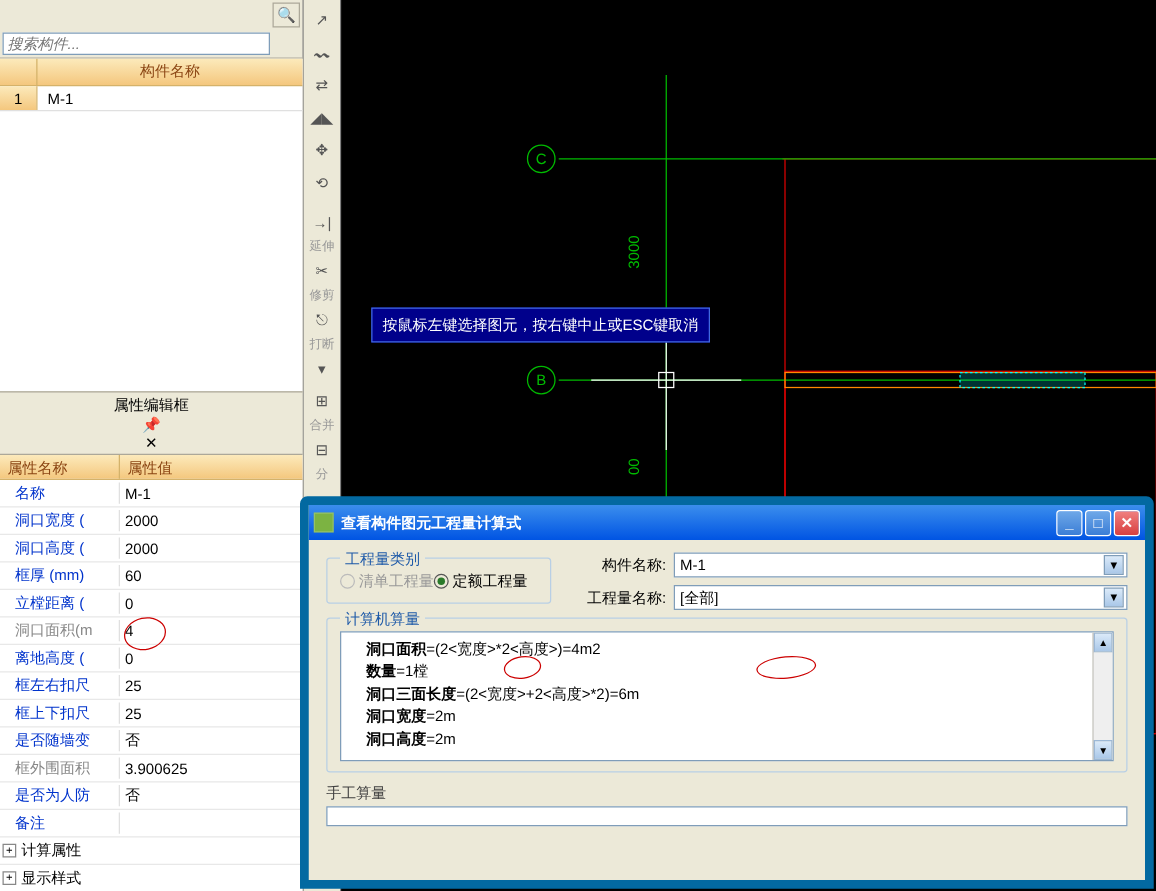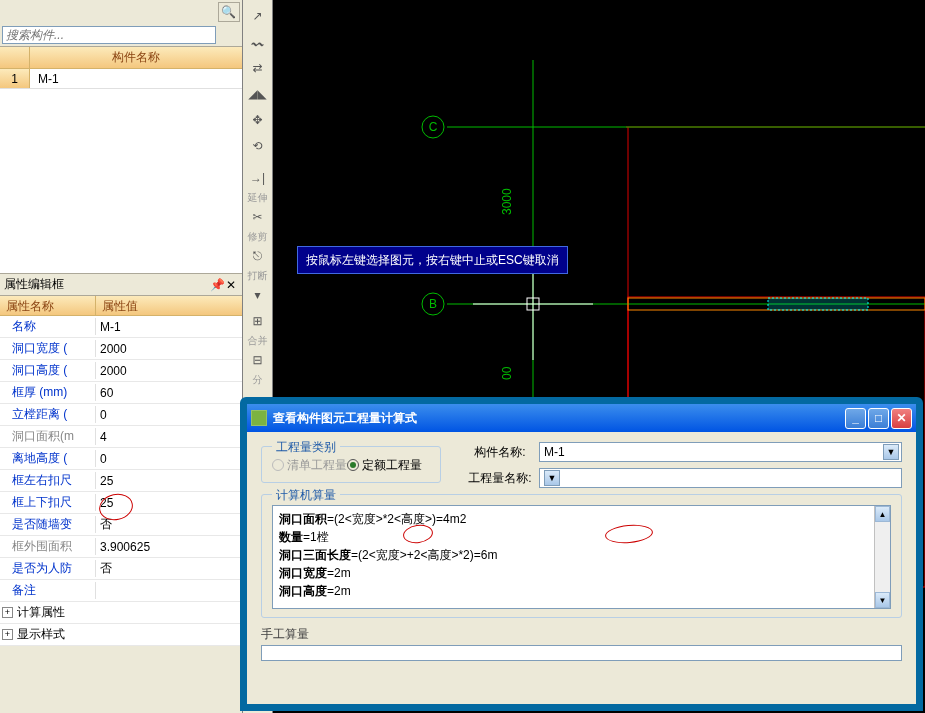--- a/index.html
+++ b/index.html
@@ -4,29 +4,29 @@
 <style>
 * { box-sizing: border-box; margin: 0; padding: 0; font-family: "Microsoft YaHei", SimSun, sans-serif; font-size: 12px; }
 body { width: 925px; height: 713px; overflow: hidden; background: #000; position: relative; }
 
 
 .left-panel { position: absolute; left: 0; top: 0; width: 243px; height: 713px; background: #ece9d8; border-right: 1px solid #808080; }
 .search-box { padding: 2px; border-bottom: 1px solid #aca899; display: flex; }
 .search-input { flex: 1; height: 18px; border: 1px solid #7f9db9; padding: 1px 3px; color: #999; font-style: italic; margin-top: 24px; }
 .search-btn { width: 22px; height: 20px; border: 1px solid #aca899; background: #ece9d8; margin-left: 2px; cursor: pointer; display:flex; align-items:center; justify-content:center; }
 
-.component-list { background: #fff; height: 226px; }
+.component-list { background: #fff; height: 266px; }
 .component-header { background: linear-gradient(#fceabb, #f4c77e); height: 22px; display: flex; align-items: center; border-bottom: 1px solid #d4b26a; }
 .component-header-num { width: 30px; border-right: 1px solid #d4b26a; height: 100%; }
 .component-header-name { flex: 1; text-align: center; color: #8b4513; font-weight: normal; }
 .component-row { display: flex; height: 20px; align-items: center; border-bottom: 1px solid #e0e0e0; }
 .component-row-num { width: 30px; text-align: center; background: linear-gradient(#fceabb, #f4c77e); border-right: 1px solid #d4b26a; height: 100%; line-height: 20px; }
 .component-row-name { padding-left: 8px; }
 
-.prop-panel-title { background: #ece9d8; padding: 2px 4px; border-top: 1px solid #aca899; border-bottom: 1px solid #aca899; display: flex; align-items: center; }
+.prop-panel-title { background: #ece9d8; padding: 2px 4px; border-top: 1px solid #aca899; border-bottom: 1px solid #aca899; display: flex; align-items: center; flex-direction: column; }
 .prop-panel-title span:first-child { flex: 1; }
 .pin-icon, .close-x { width: 14px; text-align: center; cursor: pointer; }
 
 .prop-table { background: #fff; }
 .prop-header { display: flex; background: linear-gradient(#fceabb, #f4c77e); height: 20px; border-bottom: 1px solid #d4b26a; }
 .prop-header-cell { padding: 2px 6px; color: #8b4513; }
 .prop-header-cell:first-child { width: 96px; border-right: 1px solid #d4b26a; }
 .prop-row { display: flex; height: 22px; align-items: center; border-bottom: 1px solid #e8e8e8; }
 .prop-name { width: 96px; padding-left: 12px; color: #0033cc; border-right: 1px solid #e0e0e0; }
 .prop-name.gray { color: #888; }
@@ -60,27 +60,27 @@
 .fieldset { border:1px solid #b8cfe5; border-radius:3px; padding:10px 10px 8px; margin-bottom:8px; position:relative; }
 .fieldset-legend { position:absolute; top:-8px; left:10px; background:#ece9d8; color:#1e5aa8; padding:0 4px; }
 .qty-row { display:flex; align-items:center; gap:14px; }
 .radio-group { display:flex; align-items:center; }
 .radio { display:flex; align-items:center; gap:3px; cursor:pointer; }
 .radio-dot { width:12px; height:12px; border:1px solid #555; border-radius:50%; display:inline-flex; align-items:center; justify-content:center; }
 .radio-dot.checked::after { content:""; width:6px; height:6px; background:#2a7a2a; border-radius:50%; }
 .radio.disabled { color:#999; }
 .radio.disabled .radio-dot { border-color:#bbb; }
 .combo-row { display:flex; align-items:center; gap:6px; margin-bottom:6px; }
-.combo-label { width:66px; text-align:center; }
+.combo-label { width:66px; text-align:right; }
 .combo { flex:1; height:20px; border:1px solid #7f9db9; background:#fff; display:flex; align-items:center; padding:0 2px 0 4px; }
 .combo-text { flex:1; }
 .combo-arrow { width:16px; height:16px; background:linear-gradient(#dbeaf9,#a9c7e8); border:1px solid #7f9db9; display:flex; align-items:center; justify-content:center; font-size:9px; cursor:pointer; }
 .right-combos { flex:1; margin-left:12px; }
 
-.calc-box { height:104px; border:1px solid #7f9db9; background:#fff; padding:4px 6px; overflow:auto; position:relative; }
+.calc-box { height:104px; border:1px solid #7f9db9; background:#fff; padding:4px 20px; overflow:auto; position:relative; }
 .calc-line { line-height:18px; white-space:nowrap; }
 .calc-line b { font-weight:bold; }
 .scroll-thumb { position:absolute; right:0; top:0; width:16px; height:100%; background:#ece9d8; border-left:1px solid #c0c0c0; }
 .scroll-arrow { height:16px; background:linear-gradient(#dbeaf9,#a9c7e8); border:1px solid #9cb8d6; display:flex; align-items:center; justify-content:center; font-size:8px; cursor:pointer; }
 .scroll-track { position:absolute; top:16px; bottom:16px; left:0; right:0; background:#efefef; }
 .circle-mark2 { position:absolute; border:1.5px solid #c00; border-radius:50%; width:30px; height:18px; left:130px; top:19px; pointer-events:none; transform:rotate(-8deg); }
 .circle-mark3 { position:absolute; border:1.5px solid #c00; border-radius:50%; width:48px; height:18px; left:332px; top:19px; pointer-events:none; transform:rotate(-5deg); }
 
 .manual-label { color:#404040; margin:6px 0 2px; }
 .manual-box { height:16px; border:1px solid #7f9db9; background:#fff; }
@@ -264,20 +264,21 @@
         <div class="combo-row">
           <div class="combo-label">构件名称:</div>
           <div class="combo">
             <span class="combo-text">M-1</span>
             <span class="combo-arrow">▼</span>
           </div>
         </div>
         <div class="combo-row">
           <div class="combo-label">工程量名称:</div>
           <div class="combo">
+            <span class="combo-text">[全部]</span>
             <span class="combo-arrow">▼</span>
           </div>
         </div>
       </div>
     </div>
 
     <div class="fieldset">
       <div class="fieldset-legend">计算机算量</div>
       <div class="calc-box">
         <div id="calc-lines">

